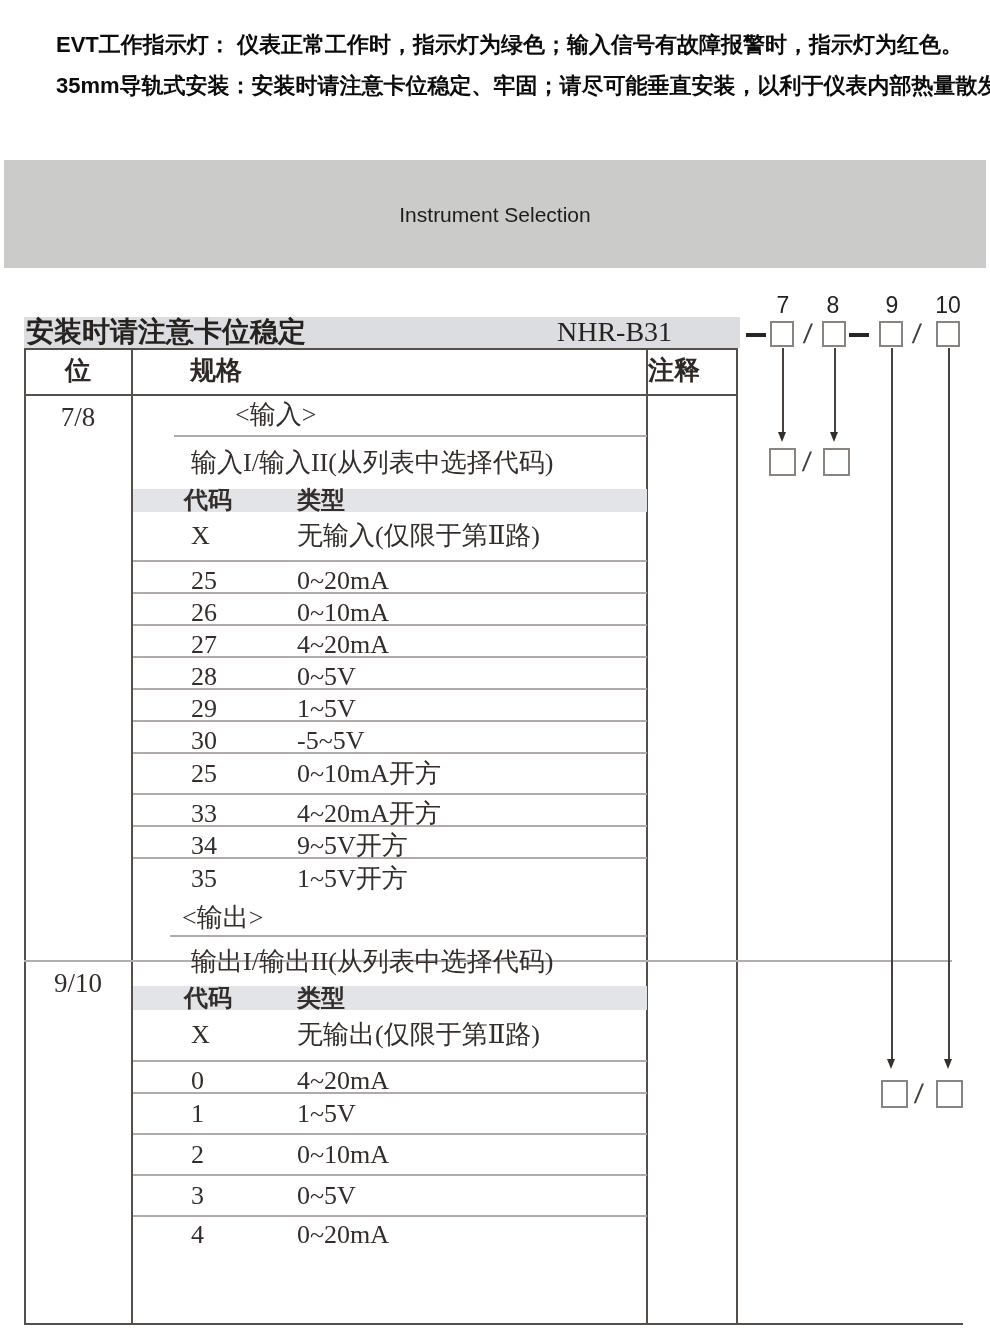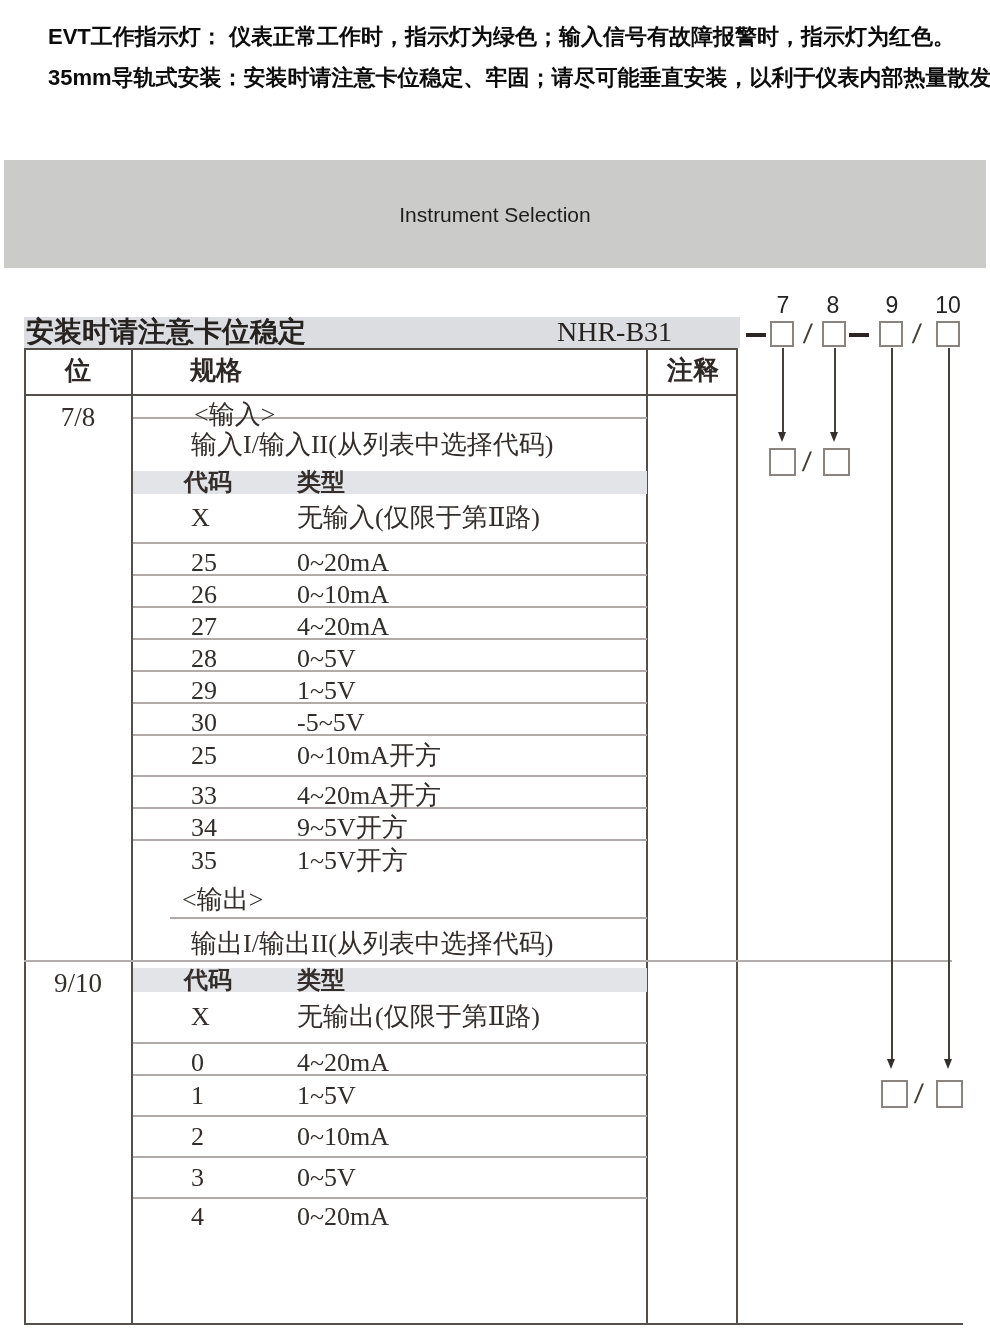--- a/index.html
+++ b/index.html
@@ -1,19 +1,19 @@
 <!DOCTYPE html>
 <html><head>
 <meta charset="utf-8">
 <style>
   html,body{margin:0;padding:0;background:#fff;}
   .page{position:relative;width:990px;height:1342px;background:#ffffff;overflow:hidden;
         font-family:"Liberation Serif","DejaVu Serif",serif;color:#332e2b;}
   
-  .note{position:absolute;left:40px;margin:8px;font-family:"Liberation Sans","DejaVu Sans",sans-serif;
+  .note{position:absolute;left:40px;margin:16px;font-family:"Liberation Sans","DejaVu Sans",sans-serif;
         font-weight:700;font-size:22px;color:#0c0c0c;white-space:nowrap;}
   .note1{top:14px;} .note2{top:55px;}
   
   .banner{position:absolute;left:4px;top:160px;width:982px;height:108px;background:#cbcbca;
           display:flex;flex-direction:column;align-items:center;justify-content:center;}
   .banner-title{font-family:"Liberation Sans","DejaVu Sans",sans-serif;font-weight:700;
                 font-size:52px;line-height:56px;color:#111;letter-spacing:4px;}
   .banner-sub{font-family:"Liberation Sans","DejaVu Sans",sans-serif;font-weight:400;
               font-size:21px;line-height:24px;color:#1c1c1c;margin-top:2px;}
   
@@ -26,29 +26,29 @@
             border:2px solid #554f4b;border-bottom:none;}
   .vline{position:absolute;top:348px;width:2px;height:975px;background:#554f4b;}
   .v1{left:131px;} .v2{left:646px;}
   .hdr-bottom{position:absolute;left:24px;top:394px;width:714px;height:2px;background:#554f4b;}
   .section-divider{position:absolute;left:24px;top:960px;width:928px;height:2px;background:#b3aeae;}
   .table-bottom{position:absolute;left:24px;top:1323px;width:939px;height:2px;background:#554f4b;}
   
   .th{position:absolute;top:353px;font-size:26px;font-weight:700;color:#2e2926;}
   .th-pos{left:24px;width:108px;text-align:center;}
   .th-spec{left:190px;}
-  .th-note{left:648px;width:90px;text-align:center;}
+  .th-note{left:648px;width:90px;}
   
   .pos-label{position:absolute;width:108px;left:24px;text-align:center;font-size:27px;color:#332e2b;}
   .pos1{top:402px;} .pos2{top:968px;}
   
   .rows{position:absolute;left:133px;top:396px;width:514px;}
   .row{box-sizing:border-box;font-size:26px;color:#332e2b;white-space:nowrap;}
   .bb{border-bottom:2px solid #b0aaa8;}
-  .h39{height:23px;line-height:37px;} .h52{height:52px;line-height:52px;}
+  .h39{height:41px;line-height:37px;margin-left:41px;} .h52{height:52px;line-height:52px;}
   .h23{height:23px;line-height:23px;} .h50{height:50px;line-height:48px;}
   .h40{height:32px;line-height:38px;} .h41{height:41px;line-height:39px;}
   .h37{height:37px;line-height:35px;margin-left:37px;} .h49{height:49px;line-height:49px;}
   .h24{height:24px;line-height:24px;} .h52x{height:52px;line-height:50px;}
   .h38{height:38px;line-height:36px;}
   .group-in{padding-left:61px;} .group-out{padding-left:12px;} .desc{padding-left:58px;}
   .band{background:#e3e4e7;font-weight:700;font-size:24px;}
   .code{display:inline-block;width:164px;padding-left:58px;box-sizing:border-box;}
   .band .code{padding-left:51px;}
   

